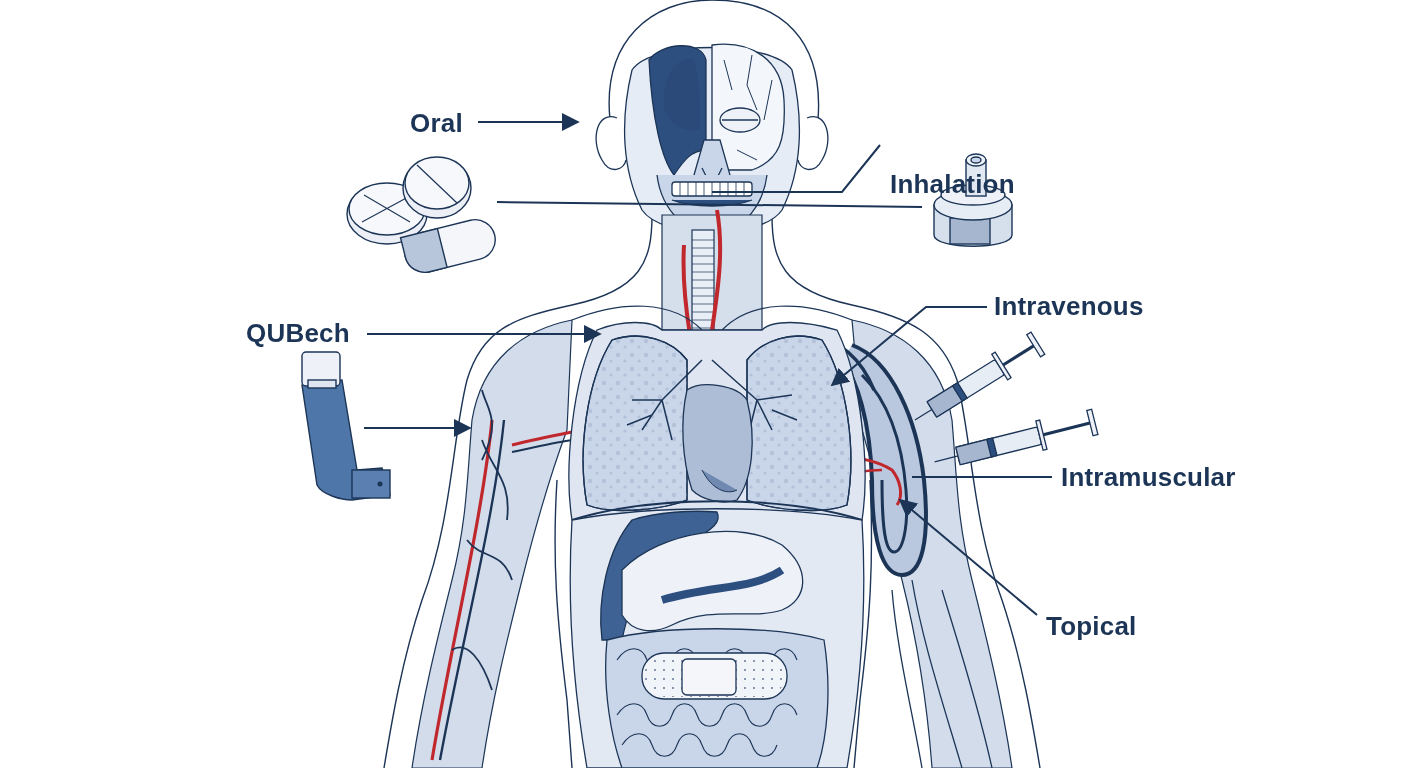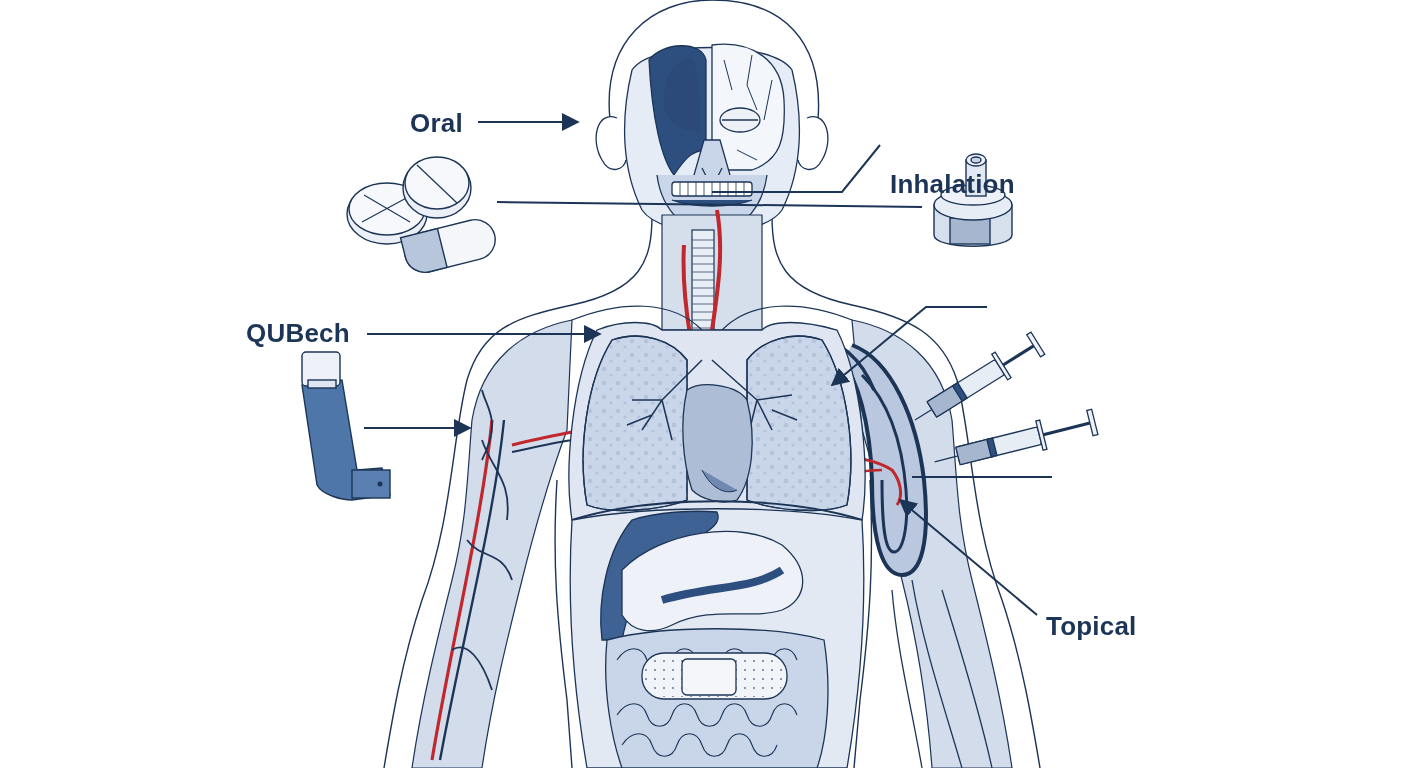--- a/index.html
+++ b/index.html
@@ -188,14 +188,16 @@
     <line x1="352" y1="428" x2="458" y2="428" marker-end="url(#arrow)"></line>
     <polyline points="975,307 914,307 820,385" marker-end="url(#arrow)"></polyline>
     <line x1="1040" y1="477" x2="900" y2="477"></line>
     <line x1="1025" y1="615" x2="888" y2="500" marker-end="url(#arrow)"></line>
   </g>
 </svg>
 
 <div class="label" style="left:398px; top:108px;">Oral</div>
 <div class="label" style="left:878px; top:121px;margin-top:48px;">Inhalation</div>
 <div class="label" style="left:234px; top:318px;">QUBech</div>
+<div class="label" style="left:982px; top:291px;">Intravenous</div>
+<div class="label" style="left:1049px; top:462px;">Intramuscular</div>
 <div class="label" style="left:1034px; top:611px;">Topical</div>
 </div>
 
 </body></html>

